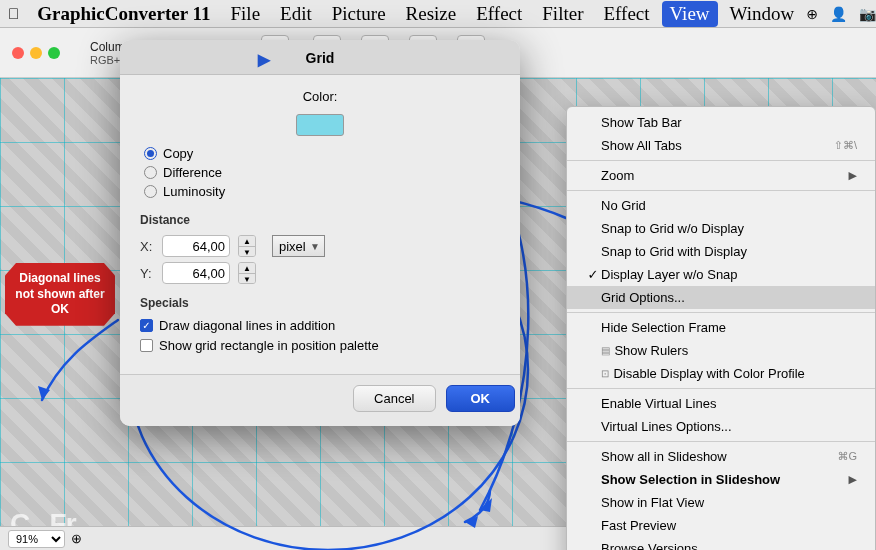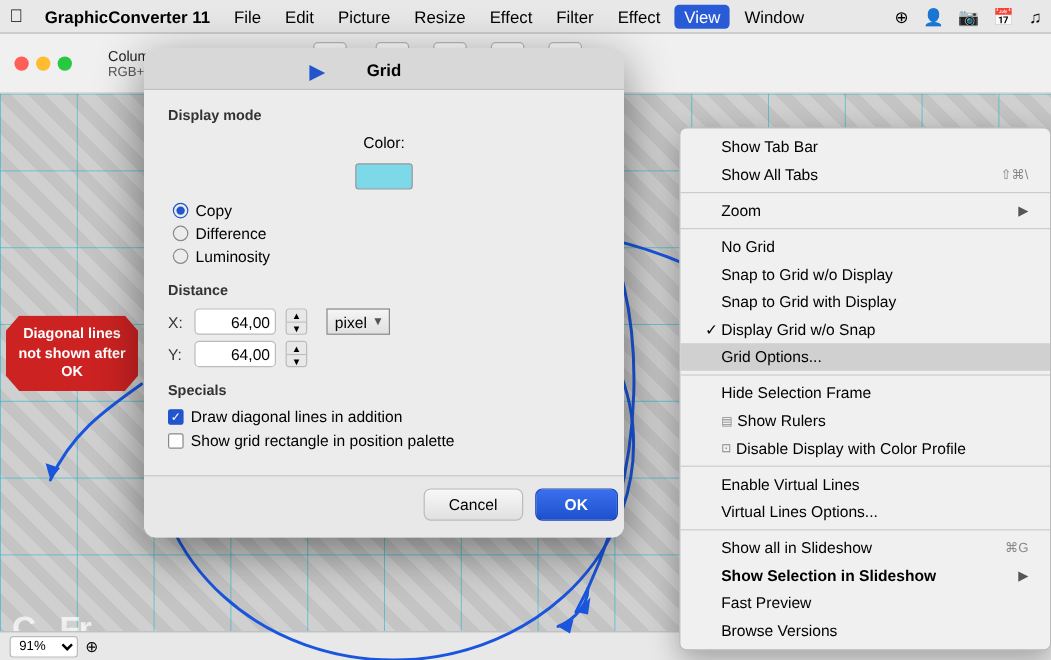--- a/index.html
+++ b/index.html
@@ -23,22 +23,23 @@
       gap: 4px;
       border-bottom: 1px solid #bbb;
       position: relative;
       z-index: 10;
     }
     .apple-logo { font-size: 15px; margin-right: 6px; cursor: default; }
     .menu-item {
       padding: 2px 8px;
       border-radius: 4px;
       cursor: default;
-      font-size: 14px;
+      font-size: 19px;
       white-space: nowrap;
+      font-family: Liberation Serif, serif;
     }
     .menu-item.active { background: #2a5bd7; color: #fff; }
     .app-name { font-weight: 600; }
 
     
     #toolbar {
       height: 50px;
       background: #f0f0f0;
       border-bottom: 1px solid #ccc;
       display: flex;
@@ -440,21 +441,21 @@
     <div class="dd-item">
       <span class="dd-check"></span>
       <span class="dd-label">Snap to Grid w/o Display</span>
     </div>
     <div class="dd-item">
       <span class="dd-check"></span>
       <span class="dd-label">Snap to Grid with Display</span>
     </div>
     <div class="dd-item">
       <span class="dd-check">✓</span>
-      <span class="dd-label">Display Grid w/o Snap</span>
+      <span class="dd-label">Display Layer w/o Snap</span>
     </div>
     <div class="dd-item highlighted" style="background:#d0d0d0;">
       <span class="dd-check"></span>
       <span class="dd-label">Grid Options...</span>
     </div>
     <div class="dd-separator"></div>
     <div class="dd-item">
       <span class="dd-check"></span>
       <span class="dd-label">Hide Selection Frame</span>
     </div>
@@ -478,40 +479,43 @@
     <div class="dd-separator"></div>
     <div class="dd-item">
       <span class="dd-check"></span>
       <span class="dd-label">Show all in Slideshow</span>
       <span class="dd-shortcut">⌘G</span>
     </div>
     <div class="dd-item">
       <span class="dd-check"></span>
       <span class="dd-label" style="font-weight:600;">Show Selection in Slideshow</span>
       <span class="dd-arrow">▶</span>
+    </div>
+    <div class="dd-item">
+      <span class="dd-check"></span>
+      <span class="dd-label">Show in Flat View</span>
     </div>
     <div class="dd-item">
       <span class="dd-check"></span>
       <span class="dd-label">Fast Preview</span>
     </div>
     <div class="dd-item">
       <span class="dd-check"></span>
       <span class="dd-label">Browse Versions</span>
     </div>
 
   </div>
 </div>
 
 <div id="dialog">
   <div id="dialog-title-bar">
     <span>Grid</span>
   </div>
   <div id="dialog-body">
 
-    <div class="section-label">Display mode</div>
     <div class="color-row">
       <span>Color:</span>
       <div class="color-swatch"></div>
     </div>
     <div class="radio-group">
       <div class="radio-row">
         <div class="radio-dot selected">
             <span></span>
           </div>
         <span>Copy</span>

